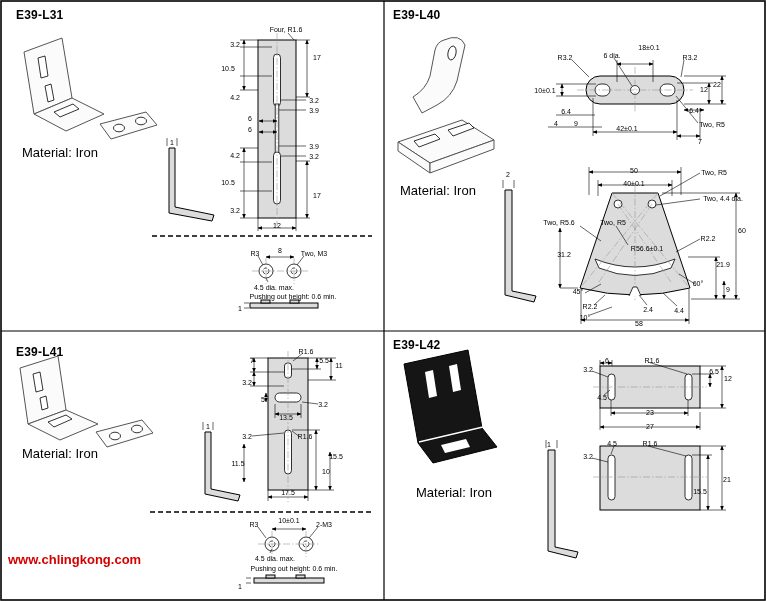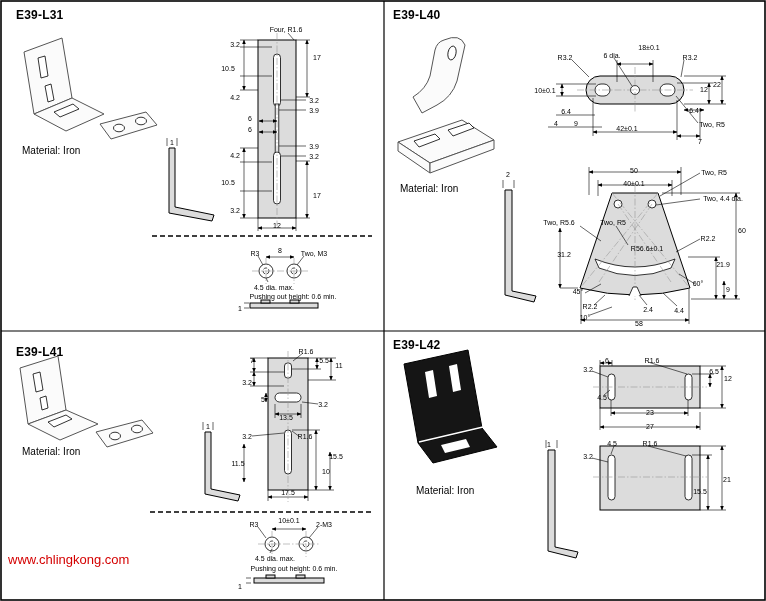--- a/index.html
+++ b/index.html
@@ -1,22 +1,22 @@
 <!DOCTYPE html>
 <html><head>
 <meta charset="utf-8">
 <style>
   *{box-sizing:border-box;margin:0;padding:0}
   body{margin:0;background:#fff}
   .page{position:relative;width:766px;height:601px;background:#fff;font-family:"Liberation Sans",sans-serif;overflow:hidden}
   .art{position:absolute;left:0;top:0}
   .panel-title{position:absolute;font-size:12px;font-weight:700;color:#000;letter-spacing:.2px}
-  .material-label{position:absolute;font-size:10px;color:#000}
+  .material-label{position:absolute;font-size:13px;color:#000}
   .dim-label{position:absolute;transform:translate(-50%,-50%);font-size:7px;line-height:1;color:#000;white-space:nowrap}
-  .watermark{position:absolute;left:8px;top:552px;font-size:13px;font-weight:400}
+  .watermark{position:absolute;left:8px;top:552px;font-size:13px;font-weight:700}
   
   .outline{fill:#dcdcdc;stroke:#000;stroke-width:1}
   .hole{fill:#fff;stroke:#000;stroke-width:.8}
   .thread{fill:none;stroke:#000;stroke-width:.7;stroke-dasharray:4 1.5}
   .persp{fill:#fbfbfb;stroke:#555;stroke-width:1;stroke-linejoin:round}
   .dim{stroke:#000;stroke-width:.6;fill:none}
   .dima{stroke:#000;stroke-width:.6;fill:none;marker-start:url(#ar);marker-end:url(#ar)}
   .cl{stroke:#999;stroke-width:.6;fill:none;stroke-dasharray:7 2 1.5 2}
   .sep{stroke:#000;stroke-width:1.4;stroke-dasharray:5 3}
 </style>

